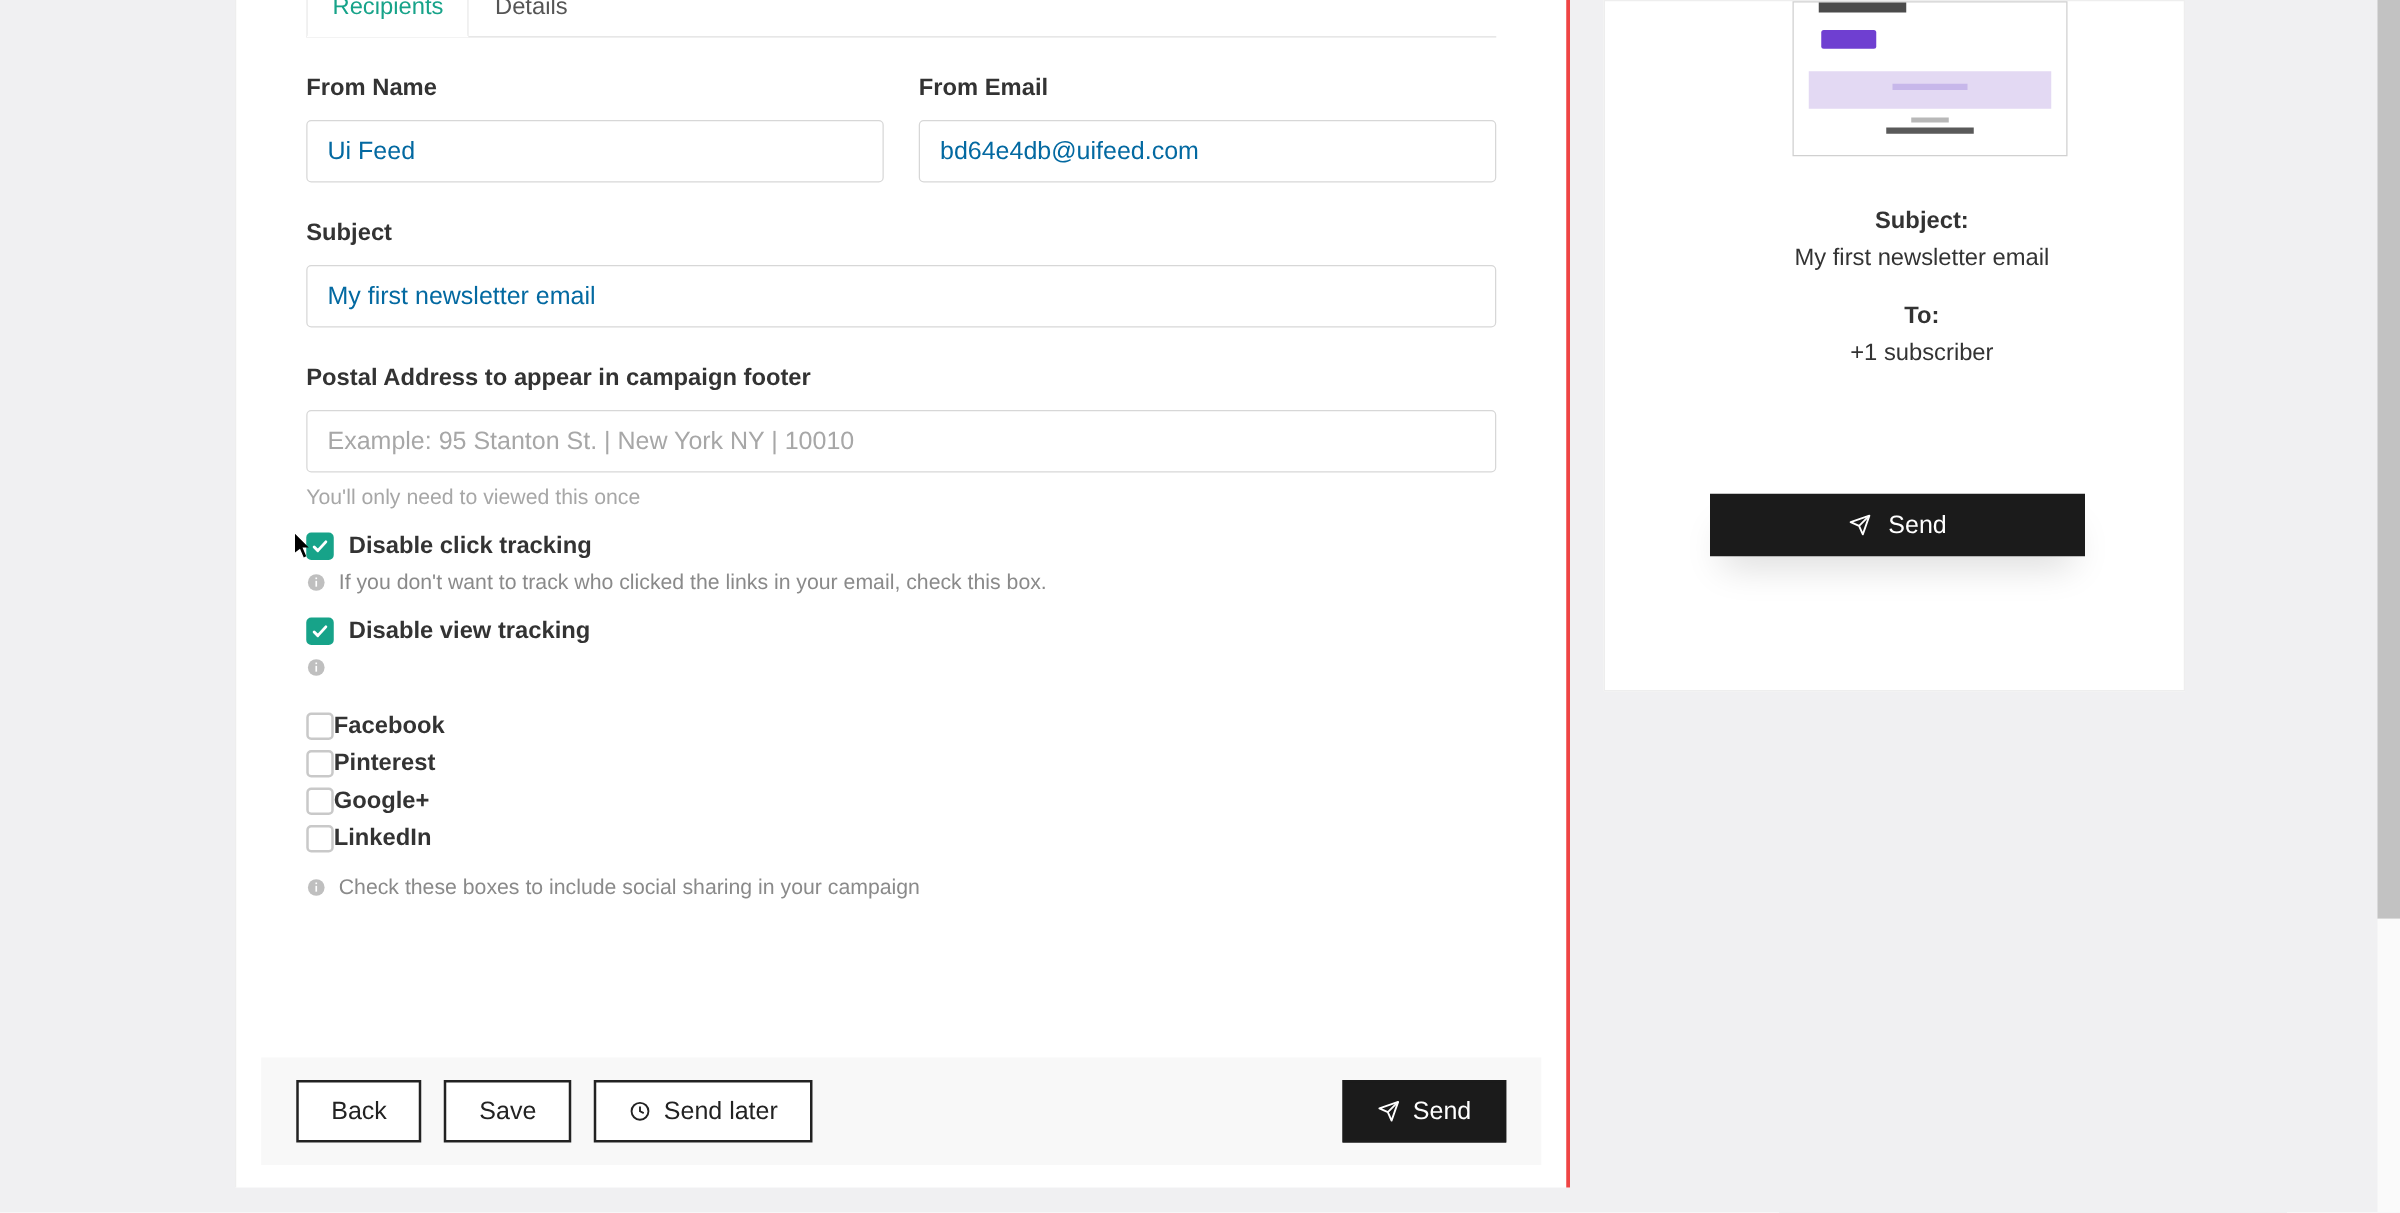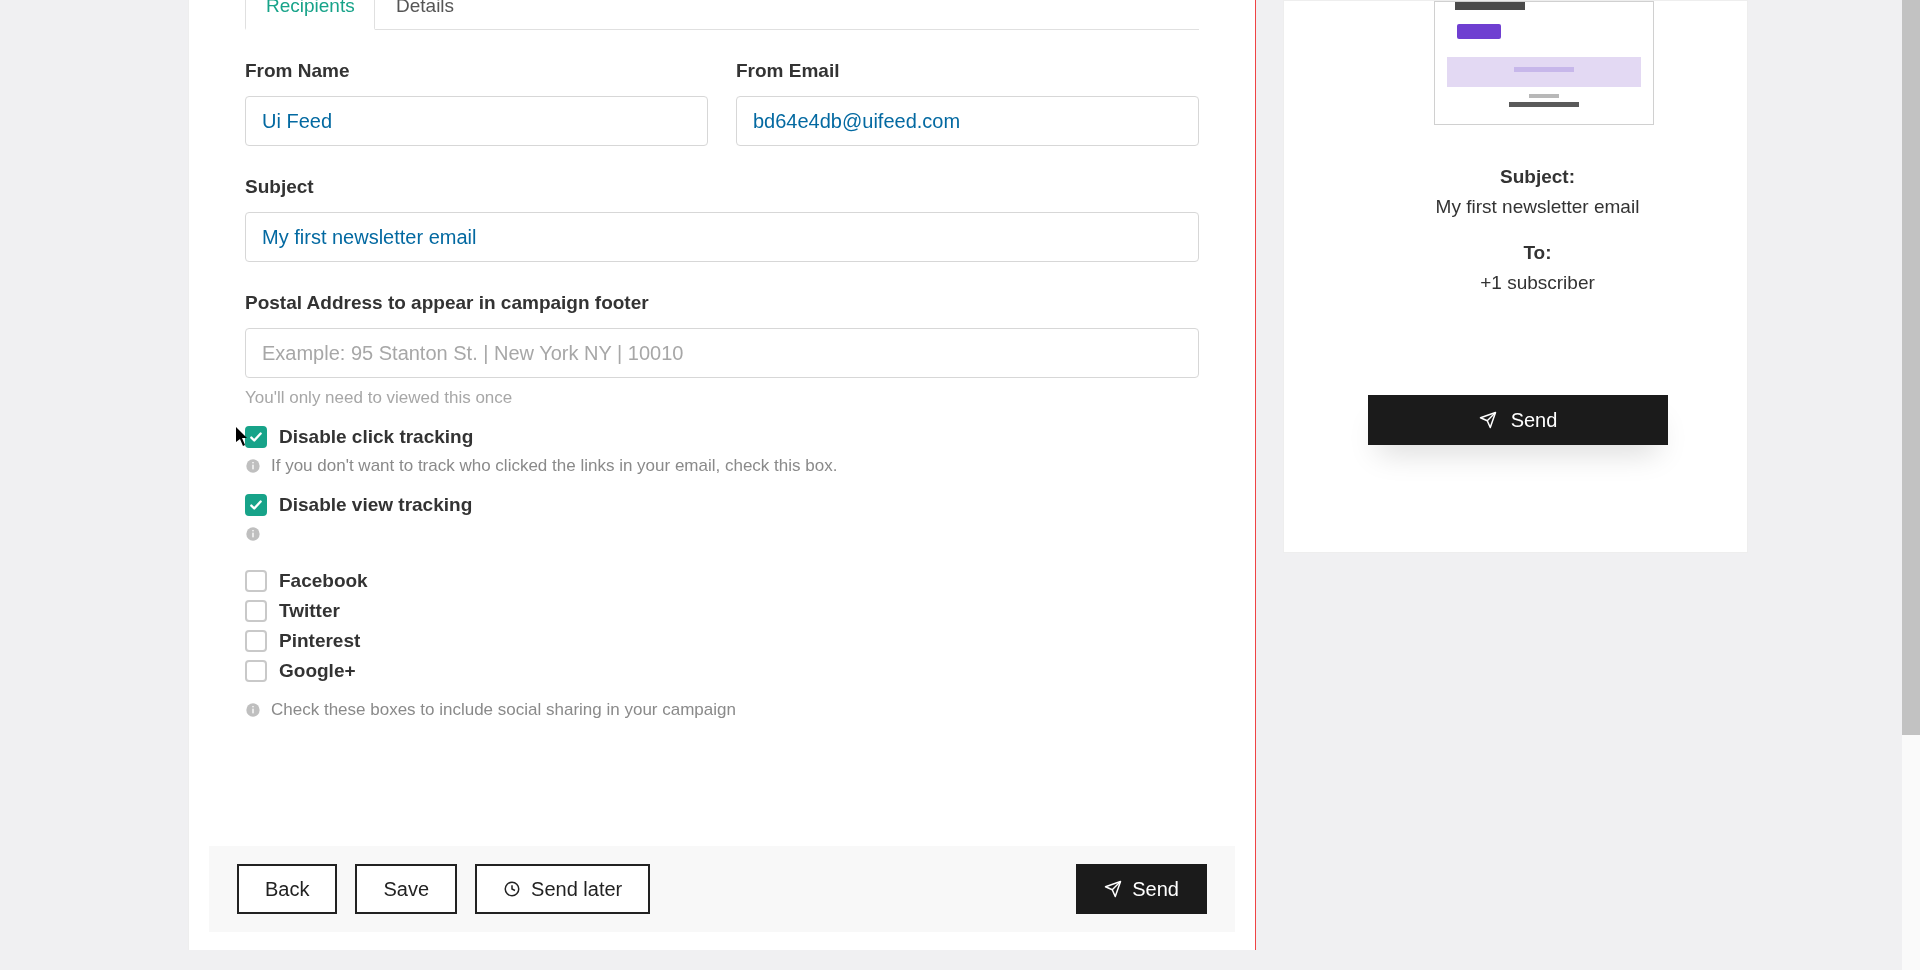--- a/index.html
+++ b/index.html
@@ -36,21 +36,21 @@
 
   
   .main-card {
     position: absolute;
     left: 188px;
     top: 0;
     width: 1068px;
     height: 950px;
     background: #ffffff;
     border-left: 1px solid #eee;
-    border-right: 1px solid #ef4444;
+    border-right: 3px solid #ef4444;
   }
 
   
   .tabs {
     position: absolute;
     left: 56px;
     top: 0;
     right: 56px;
     height: 30px;
     border-bottom: 1px solid #e0e0e0;
@@ -144,21 +144,21 @@
   .checkbox svg { display:none; }
   .check-label {
     font-weight: 700;
     font-size: 19px;
     color: #333;
   }
   .sub-check-label { font-weight:700; font-size:19px; color:#333; }
 
   .social-block { margin-top: 28px; }
   .social-item {
-    display:flex; align-items:center; gap:12px; margin-bottom:8px;
+    display:flex; align-items:center; margin-bottom:8px;
   }
 
   
   .form-footer {
     position: absolute;
     left: 20px; right: 20px;
     top: 846px;
     height: 86px;
     background: #f8f8f8;
     display: flex;
@@ -353,37 +353,37 @@
                 </span>
               </span>
             <span class="sub-check-label">Facebook</span>
           </div>
           <div class="social-item">
             <span class="checkbox">
                 <span class="tick">
                   <svg width="14" height="14"></svg>
                 </span>
               </span>
-            <span class="sub-check-label">Twitter</span>
-          </div>
-          <div class="social-item">
-            <span class="checkbox">
-                <span class="tick">
-                  <svg width="14" height="14"></svg>
-                </span>
-              </span>
             <span class="sub-check-label">Pinterest</span>
           </div>
           <div class="social-item">
             <span class="checkbox">
                 <span class="tick">
                   <svg width="14" height="14"></svg>
                 </span>
               </span>
             <span class="sub-check-label">Google+</span>
+          </div>
+          <div class="social-item">
+            <span class="checkbox">
+                <span class="tick">
+                  <svg width="14" height="14"></svg>
+                </span>
+              </span>
+            <span class="sub-check-label">LinkedIn</span>
           </div>
           <div class="helper-icon-row" style="margin-top:18px;">
             <span class="icon-info">
               <svg width="16" height="16" viewBox="0 0 24 24">
                   <circle cx="12" cy="12" r="10" fill="#bfbfbf"></circle>
                   <rect x="11" y="10" width="2" height="7" fill="#fff"></rect>
                   <rect x="11" y="6" width="2" height="2" fill="#fff"></rect>
                 </svg>
             </span>
             <span>Check these boxes to include social sharing in your campaign</span>

